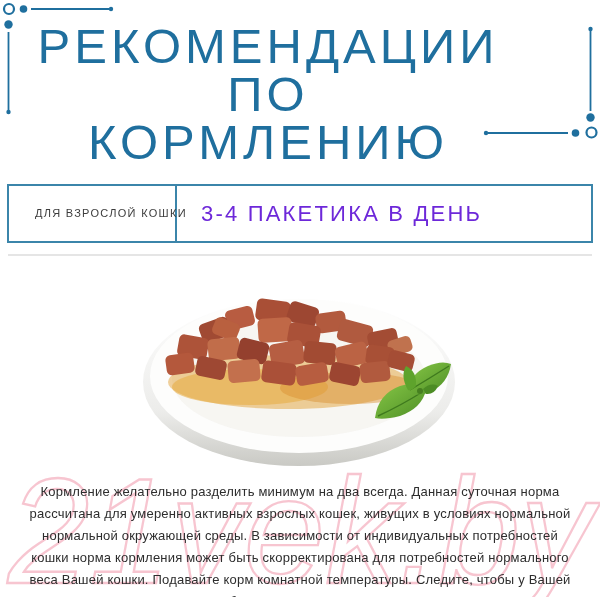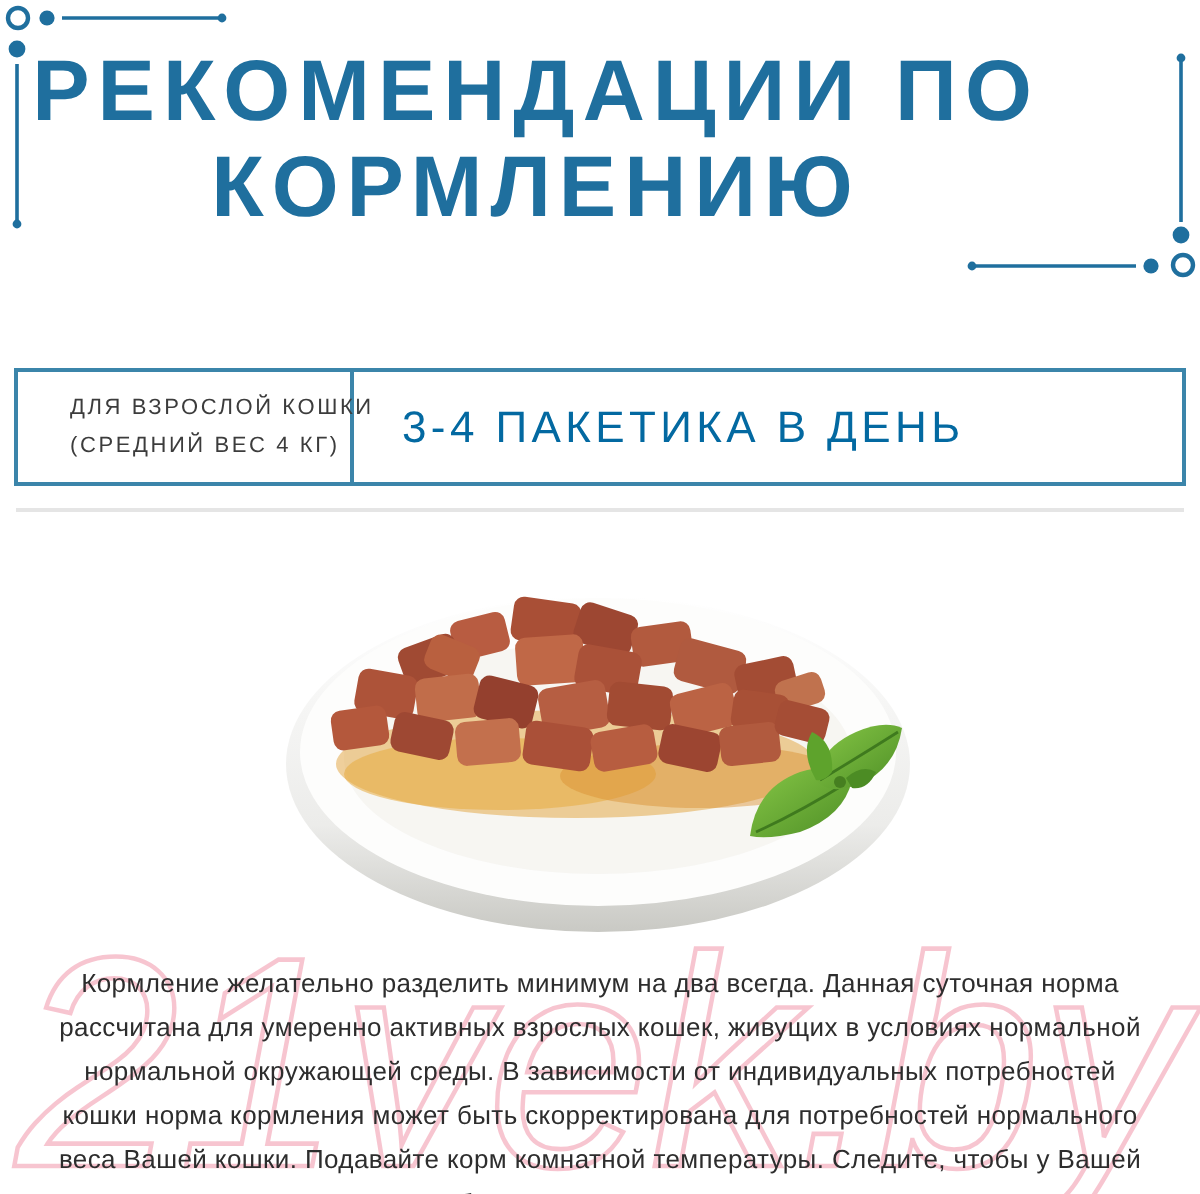--- a/index.html
+++ b/index.html
@@ -5,36 +5,36 @@
   html,body{margin:0;padding:0;background:#ffffff;}
   .page{
     position:relative;width:600px;height:597px;background:#ffffff;
     overflow:hidden;font-family:"Liberation Sans",sans-serif;margin:0 auto;
   }
   .deco{position:absolute;}
   .deco-tl{left:2px;top:2px;}
   .deco-br{left:482px;top:24px;}
   .title{
     position:absolute;left:0;top:22px;width:536px;text-align:center;
-    color:#1f6f9e;font-size:43px;line-height:48px;letter-spacing:4px;
-    font-weight:700;
+    color:#1f6f9e;font-size:49px;line-height:48px;letter-spacing:4px;
+    font-weight:400;
   }
   .feed-table{
     position:absolute;left:7px;top:184px;width:586px;height:59px;
     border:2px solid #3b85aa;box-sizing:border-box;display:flex;
   }
   .feed-table .cell-left{
     width:168px;box-sizing:border-box;border-right:2px solid #3b85aa;
     display:flex;flex-direction:column;justify-content:center;
     padding-left:26px;color:#3c3c3c;font-size:11px;line-height:19px;
     letter-spacing:1.3px;white-space:nowrap;
   }
   .feed-table .cell-right{
     flex:1;display:flex;align-items:center;padding-left:24px;
-    color:#0369a1;font-size:22px;letter-spacing:2.2px;white-space:nowrap;border-radius:23px;
+    color:#6d28d9;font-size:22px;letter-spacing:2.2px;white-space:nowrap;border-radius:23px;
   }
   .table-shadow{
     position:absolute;left:8px;top:254px;width:584px;height:2px;
     background:rgba(110,110,110,0.18);
   }
   .plate{position:absolute;left:138px;top:290px;}
   .watermark{position:absolute;left:0;top:455px;z-index:1;}
   .footnote{
     position:absolute;left:10px;top:481px;width:580px;z-index:2;
     color:#2d2d2d;font-size:13px;line-height:22px;text-align:center;
@@ -72,21 +72,20 @@
   </svg>
 
   <div class="title">
     <div>РЕКОМЕНДАЦИИ ПО</div>
     <div>КОРМЛЕНИЮ</div>
   </div>
 
   <div class="feed-table">
     <div class="cell-left">
       <div>ДЛЯ ВЗРОСЛОЙ КОШКИ</div>
-      <div>(СРЕДНИЙ ВЕС 4 КГ)</div>
     </div>
     <div class="cell-right">
       <span>3-4 ПАКЕТИКА В ДЕНЬ</span>
     </div>
   </div>
   <div class="table-shadow"></div>
 
   <svg class="plate" width="324" height="180" viewBox="0 0 324 180">
     <defs>
       <linearGradient id="rimGrad" x1="0" y1="0" x2="0" y2="1">

